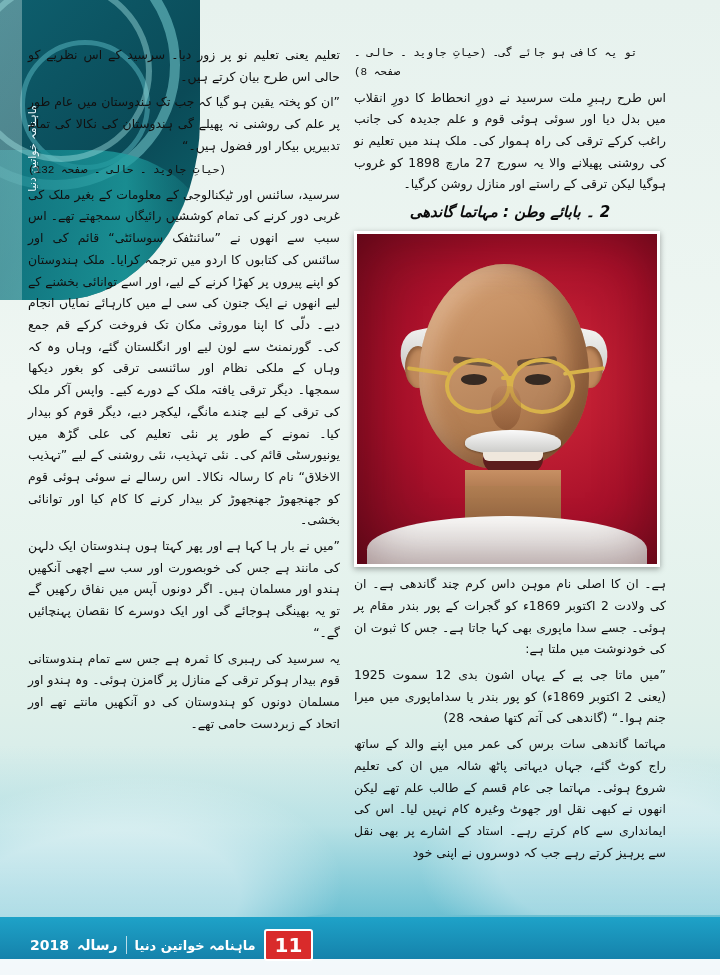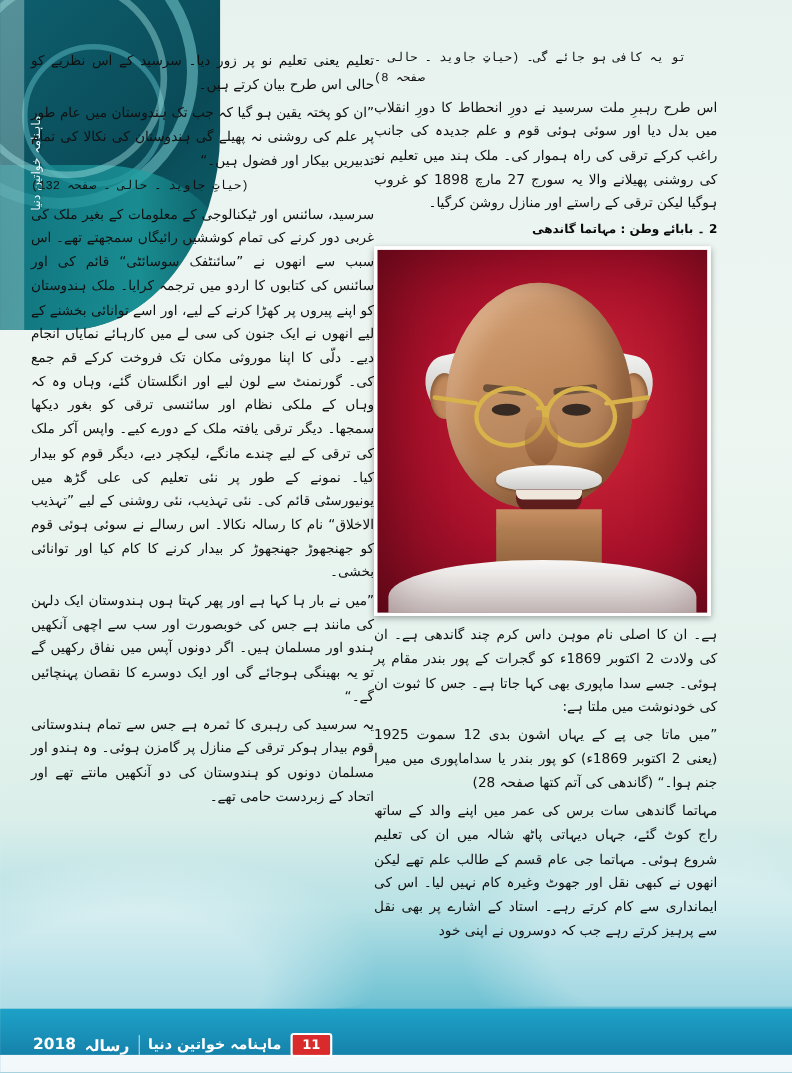--- a/index.html
+++ b/index.html
@@ -64,40 +64,40 @@
     background:radial-gradient(ellipse at 30% 80%, rgba(255,255,255,.45) 0 35%, rgba(255,255,255,0) 60%);
     transform:rotate(-8deg);
   }
   .deco-bottom:after{
     content:"";position:absolute;right:-60px;bottom:60px;width:380px;height:170px;
     background:radial-gradient(ellipse at 60% 70%, rgba(255,255,255,.35) 0 40%, rgba(255,255,255,0) 65%);
   }
   
   .content{
     position:absolute;top:44px;left:28px;right:18px;bottom:78px;
-    display:flex;flex-direction:row-reverse;
+    display:flex;flex-direction:row-reverse;gap:14px;
   }
   .col{
     width:312px;
     font-size:11.6px;
     line-height:1.62;
     color:#111;
     text-align:justify;
     direction:rtl;
   }
   .col p{margin:0 0 4px 0;}
   .urdu{
     font-family:"DejaVu Sans","Liberation Sans",sans-serif;
     font-size:12.4px;
     line-height:1.75;
   }
   .cite{font-size:11px;text-align:left;margin:2px 0 6px 0;font-family:Liberation Mono, monospace;}
   .heading{
-    font-weight:bold;font-size:11px;text-align:right;
-    margin:8px 0 4px 0;color:#0a0a0a;
+    font-weight:bold;font-size:15px;text-align:center;
+    margin:8px 0 4px 0;color:#0a0a0a;font-style:italic;
   }
   
   .photo-wrap{
     float:left;
     width:300px;height:330px;
     margin:2px 0 6px 0;
     border:3px solid #fff;
     box-shadow:0 2px 6px rgba(0,0,0,.35);
     overflow:hidden;
     position:relative;
@@ -135,21 +135,21 @@
   .footer{
     position:absolute;left:0;right:0;bottom:0;height:58px;
     background:linear-gradient(180deg,#1ea2c8 0%,#1276a0 100%);
     display:flex;align-items:center;
   }
   .footer-inner{
     position:absolute;left:30px;bottom:14px;
     display:flex;align-items:center;gap:8px;direction:rtl;
   }
   .pagebadge{
-    background:#d92b2b;color:#fff;font-weight:bold;font-size:12px;
+    background:#d92b2b;color:#fff;font-weight:bold;font-size:20px;
     padding:2px 9px;border-radius:3px;border:2px solid #fff;
   }
   .foot-text{color:#fff;font-size:13px;font-weight:bold;}
   .foot-year{color:#fff;font-size:14px;font-weight:bold;}
   .foot-month{color:#fff;font-size:14px;font-weight:bold;}
   .footer-white{
     position:absolute;left:0;right:0;bottom:0;height:16px;background:#ffffff;opacity:.95;
   }
   .foot-divider{width:1px;height:18px;background:rgba(255,255,255,.7);}
 </style>

